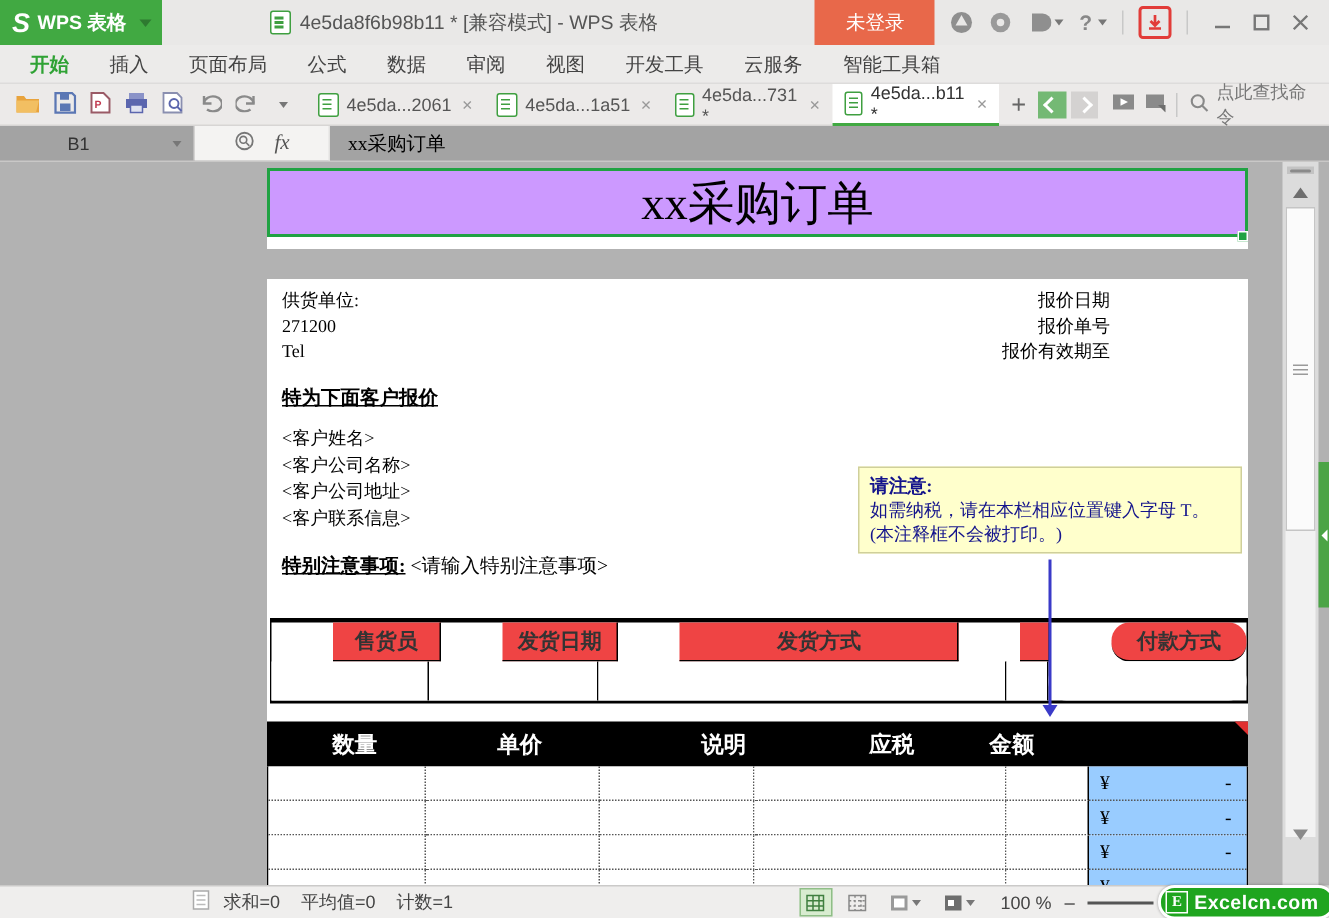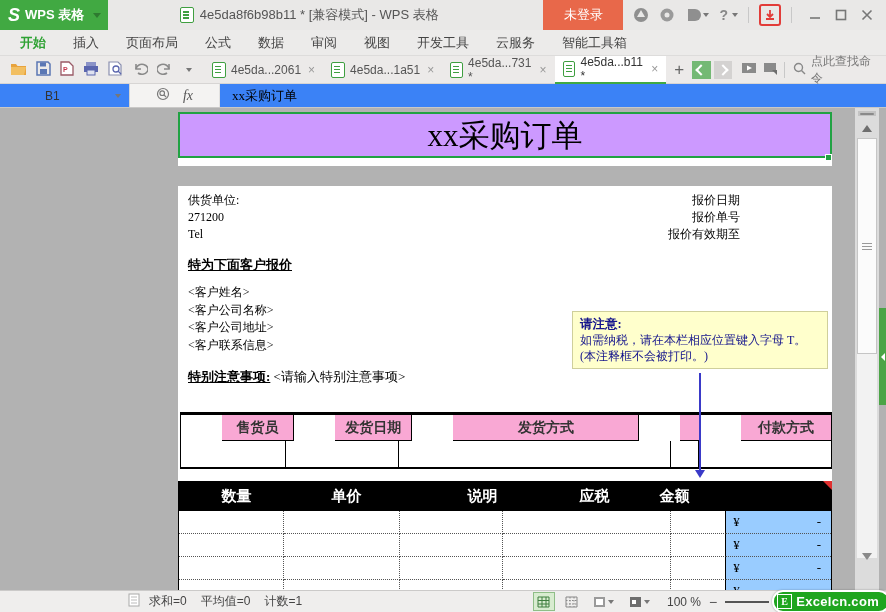--- a/index.html
+++ b/index.html
@@ -32,43 +32,43 @@
   .docico{width:12px;height:14px;background:#fff;border:1px solid #3f9f40;border-radius:2px;position:relative;}
   .docico::before{content:"";position:absolute;left:2px;top:3px;width:6px;height:1.5px;background:#3f9f40;box-shadow:0 3px 0 #3f9f40,0 6px 0 #3f9f40;}
   .plus{font-size:17px;color:#666;padding:0 8px;}
   .navbtn{width:20px;height:18px;display:flex;align-items:center;justify-content:center;margin-right:3px;}
   .navbtn.prev{background:#74b974;}
   .navbtn.next{background:#d4d2d1;}
   .chev{width:6px;height:6px;border-left:2px solid #fff;border-bottom:2px solid #fff;}
   .chev.l{transform:rotate(45deg);} .chev.r{transform:rotate(-135deg);}
   .findcmd{display:flex;align-items:center;gap:5px;color:#777;font-size:12px;padding:0 10px 0 8px;}
   
-  .formulabar{position:absolute;left:0;top:84px;width:886px;height:24px;background:#3b82f6;border-bottom:1px solid #c9c8c7;box-sizing:border-box;display:flex;align-items:center;}
+  .formulabar{position:absolute;left:0;top:84px;width:886px;height:24px;background:#a3a3a3;border-bottom:1px solid #c9c8c7;box-sizing:border-box;display:flex;align-items:center;}
   .namebox{width:130px;height:100%;border-right:1px solid #d5d4d3;display:flex;align-items:center;justify-content:space-between;padding:0 8px 0 45px;box-sizing:border-box;font-size:12px;color:#333;}
   .fxzone{width:90px;height:100%;background:#f4f3f2;display:flex;align-items:center;justify-content:center;gap:12px;border-right:1px solid #e2e1e0;box-sizing:border-box;}
   .fxtxt{font-style:italic;font-family:"Liberation Serif",serif;font-size:14px;color:#555;}
   .fvalue{padding-left:12px;font-size:13px;color:#000;font-family:"Liberation Serif",serif;}
   
   .canvas{position:absolute;left:0;top:108px;width:886px;height:482px;background:#b2b2b2;overflow:hidden;}
   .block-banner{position:absolute;left:178px;top:4px;width:654px;height:54px;background:#fff;}
   .banner{position:absolute;left:0;top:0;width:650px;height:42px;background:#cc99ff;border:2px solid #21a243;text-align:center;line-height:44px;font-size:31px;color:#000;font-family:"Liberation Serif",serif;}
   .fillhandle{position:absolute;right:-3px;bottom:-3px;width:5px;height:5px;background:#21a243;border:1px solid #fff;}
   .page{position:absolute;left:178px;top:78px;width:654px;height:404px;background:#fff;}
   .txt{position:absolute;font-family:"Liberation Serif",serif;font-size:12px;color:#000;line-height:17px;}
   .bold-u{font-weight:bold;text-decoration:underline;}
   .notebox{position:absolute;left:572px;top:203px;width:256px;height:58px;background:#ffffcc;border:1px solid #cfcf9b;box-sizing:border-box;padding:4px 7px;color:#14148c;font-size:12px;line-height:16px;font-family:"Liberation Serif",serif;}
   .notebox .nt{font-weight:bold;font-size:12.5px;}
   .arrowline{position:absolute;left:699px;top:265px;width:2px;height:98px;background:#3a3ac8;z-index:5;}
   .arrowhead{position:absolute;left:695px;top:362px;width:0;height:0;border-left:5px solid transparent;border-right:5px solid transparent;border-top:8px solid #3a3ac8;z-index:5;}
   
   .shiptable{position:absolute;left:180px;top:304px;width:650px;border:1px solid #000;border-top:3px solid #000;border-bottom:2px solid #000;box-sizing:content-box;}
   .shrow{display:flex;}
   .shcell{box-sizing:border-box;border-right:1px solid #000;height:26px;display:flex;align-items:center;justify-content:center;font-family:"Liberation Serif",serif;font-size:14px;font-weight:bold;}
-  .shcell:last-child{border-right:none;}
-  .shrow.hdr .shcell{background:#f9a8d4;border-bottom:1px solid #000;margin-left:41px;}
+  .shcell:last-child{border-right:none;border-radius:12px;}
+  .shrow.hdr .shcell{background:#ef4444;border-bottom:1px solid #000;margin-left:41px;}
   .shrow.dat .shcell{background:#fff;}
   .w1{width:105px;} .w2{width:113px;} .w3{width:272px;} .w4{width:28px;} .w5{width:132px;}
   
   .itemhdr{position:absolute;left:178px;top:373px;width:654px;height:30px;background:#000;display:flex;}
   .ihcell{color:#fff;font-weight:bold;font-size:15px;font-family:"Liberation Serif",serif;display:flex;align-items:center;justify-content:center;}
   .c1{width:105px;} .c2{width:117px;} .c3{width:103px;} .c4{width:169px;} .c5{width:55px;} .c6{width:105px;}
   .cmnt{position:absolute;right:0;top:0;width:0;height:0;border-left:9px solid transparent;border-top:9px solid #e03030;}
   .itemrows{position:absolute;left:178px;top:403px;width:654px;border-left:1px solid #000;border-right:1px solid #000;box-sizing:border-box;}
   .irow{display:flex;height:23px;}
   .icell{box-sizing:border-box;border-right:1px dotted #555;border-bottom:1px dotted #555;background:#fff;}

